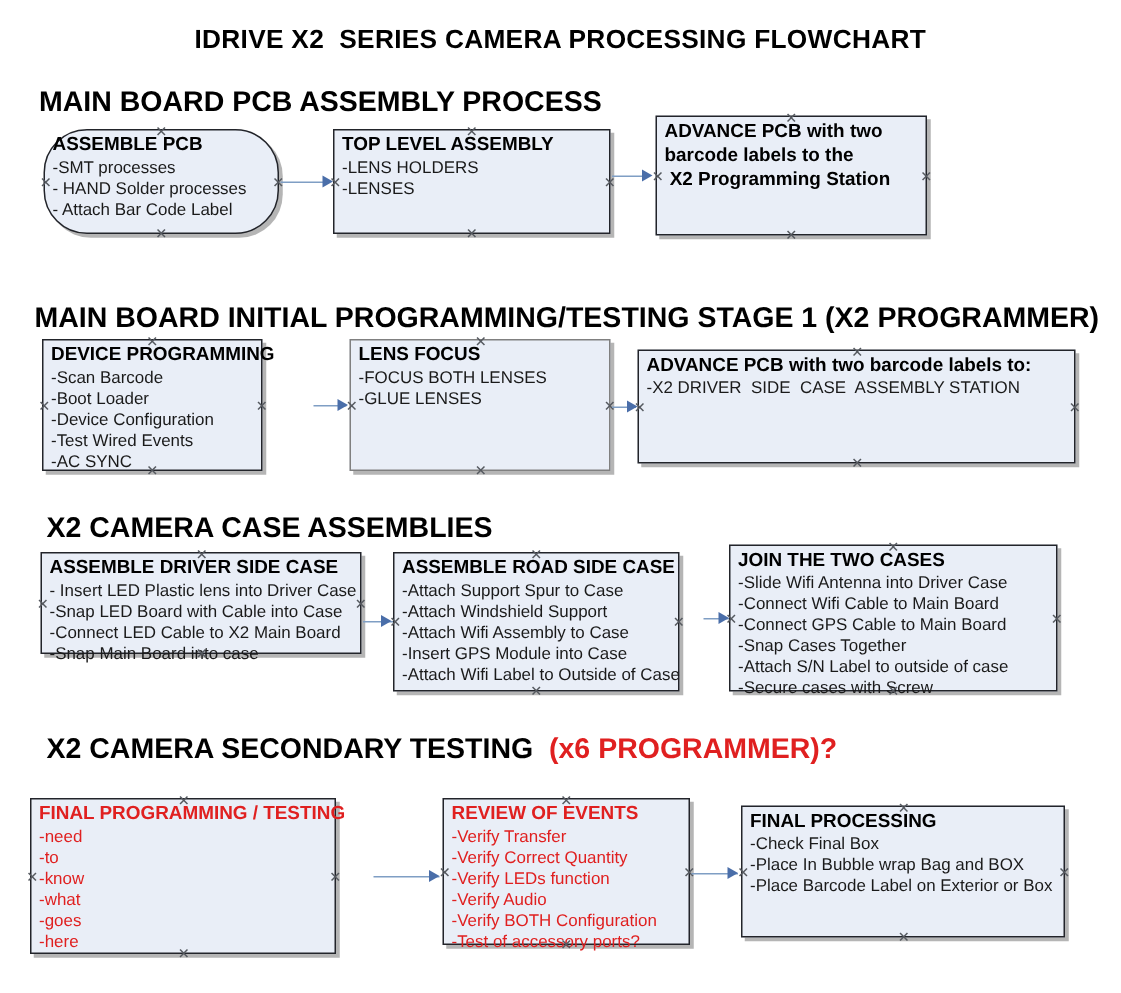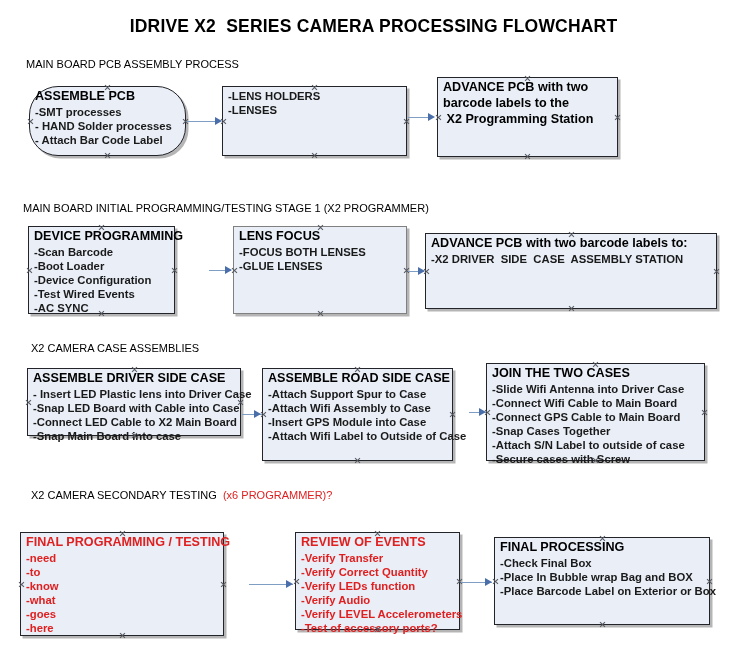--- a/index.html
+++ b/index.html
@@ -28,22 +28,22 @@
     width: 747px;
     text-align: center;
     font-size: 17.5px;
     font-weight: bold;
     color: #000000;
     letter-spacing: 0.2px;
     white-space: pre;
   }
   .section-title {
     position: absolute;
-    font-size: 11px;
-    font-weight: normal;
+    font-size: 19px;
+    font-weight: bold;
     color: #000000;
     white-space: pre;
   }
   .section-title .accent {
     color: #e02020;
   }
   
   .node {
     position: absolute;
     background: #e9eef7;
@@ -62,21 +62,20 @@
     color: #000000;
     line-height: 15px;
     white-space: pre;
     margin-bottom: 1px;
   }
   .node .nd-line {
     font-size: 11.3px;
     color: #1a1a1a;
     line-height: 14px;
     white-space: pre;
-    font-weight: bold;
   }
   .node.red .nd-title { color: #e02020; }
   .node.red .nd-line  { color: #e02020; }
   .node .nd-line.overflow {
     position: relative;
   }
   
   .conn-line {
     position: absolute;
     height: 0;
@@ -123,20 +122,21 @@
     <div class="nd-line">-SMT processes</div>
     <div class="nd-line">- HAND Solder processes</div>
     <div class="nd-line">- Attach Bar Code Label</div>
     <span class="handle" style="left:50%; top:0;"></span>
     <span class="handle" style="left:50%; top:100%;"></span>
     <span class="handle" style="left:0; top:50%;"></span>
     <span class="handle" style="left:100%; top:50%;"></span>
   </div>
 
   <div class="node" style="left:222px; top:86px; width:185px; height:70px;">
+    <div class="nd-title">TOP LEVEL ASSEMBLY</div>
     <div class="nd-line">-LENS HOLDERS</div>
     <div class="nd-line">-LENSES</div>
     <span class="handle" style="left:50%; top:0;"></span>
     <span class="handle" style="left:50%; top:100%;"></span>
     <span class="handle" style="left:0; top:50%;"></span>
     <span class="handle" style="left:100%; top:50%;"></span>
   </div>
 
   <div class="node" style="left:437px; top:77px; width:181px; height:80px;">
     <div class="nd-title">ADVANCE PCB with two</div>
@@ -202,20 +202,21 @@
     <div class="nd-line">-Snap Main Board into case</div>
     <span class="handle" style="left:50%; top:0;"></span>
     <span class="handle" style="left:50%; top:100%;"></span>
     <span class="handle" style="left:0; top:50%;"></span>
     <span class="handle" style="left:100%; top:50%;"></span>
   </div>
 
   <div class="node" style="left:262px; top:368px; width:191px; height:93px;">
     <div class="nd-title">ASSEMBLE ROAD SIDE CASE</div>
     <div class="nd-line">-Attach Support Spur to Case</div>
+    <div class="nd-line">-Attach Windshield Support</div>
     <div class="nd-line">-Attach Wifi Assembly to Case</div>
     <div class="nd-line">-Insert GPS Module into Case</div>
     <div class="nd-line">-Attach Wifi Label to Outside of Case</div>
     <span class="handle" style="left:50%; top:0;"></span>
     <span class="handle" style="left:50%; top:100%;"></span>
     <span class="handle" style="left:0; top:50%;"></span>
     <span class="handle" style="left:100%; top:50%;"></span>
   </div>
 
   <div class="node" style="left:486px; top:363px; width:219px; height:98px;">
@@ -252,21 +253,21 @@
     <span class="handle" style="left:0; top:50%;"></span>
     <span class="handle" style="left:100%; top:50%;"></span>
   </div>
 
   <div class="node red" style="left:295px; top:532px; width:165px; height:98px;">
     <div class="nd-title">REVIEW OF EVENTS</div>
     <div class="nd-line">-Verify Transfer</div>
     <div class="nd-line">-Verify Correct Quantity</div>
     <div class="nd-line">-Verify LEDs function</div>
     <div class="nd-line">-Verify Audio</div>
-    <div class="nd-line">-Verify LEVEL Accelerometers</div>
+    <div class="nd-line">-Verify BOTH Configuration</div>
     <div class="nd-line overflow">-Test of accessory ports?</div>
     <span class="handle" style="left:50%; top:0;"></span>
     <span class="handle" style="left:50%; top:100%;"></span>
     <span class="handle" style="left:0; top:50%;"></span>
     <span class="handle" style="left:100%; top:50%;"></span>
   </div>
 
   <div class="node" style="left:494px; top:537px; width:216px; height:88px;">
     <div class="nd-title">FINAL PROCESSING</div>
     <div class="nd-line">-Check Final Box</div>

